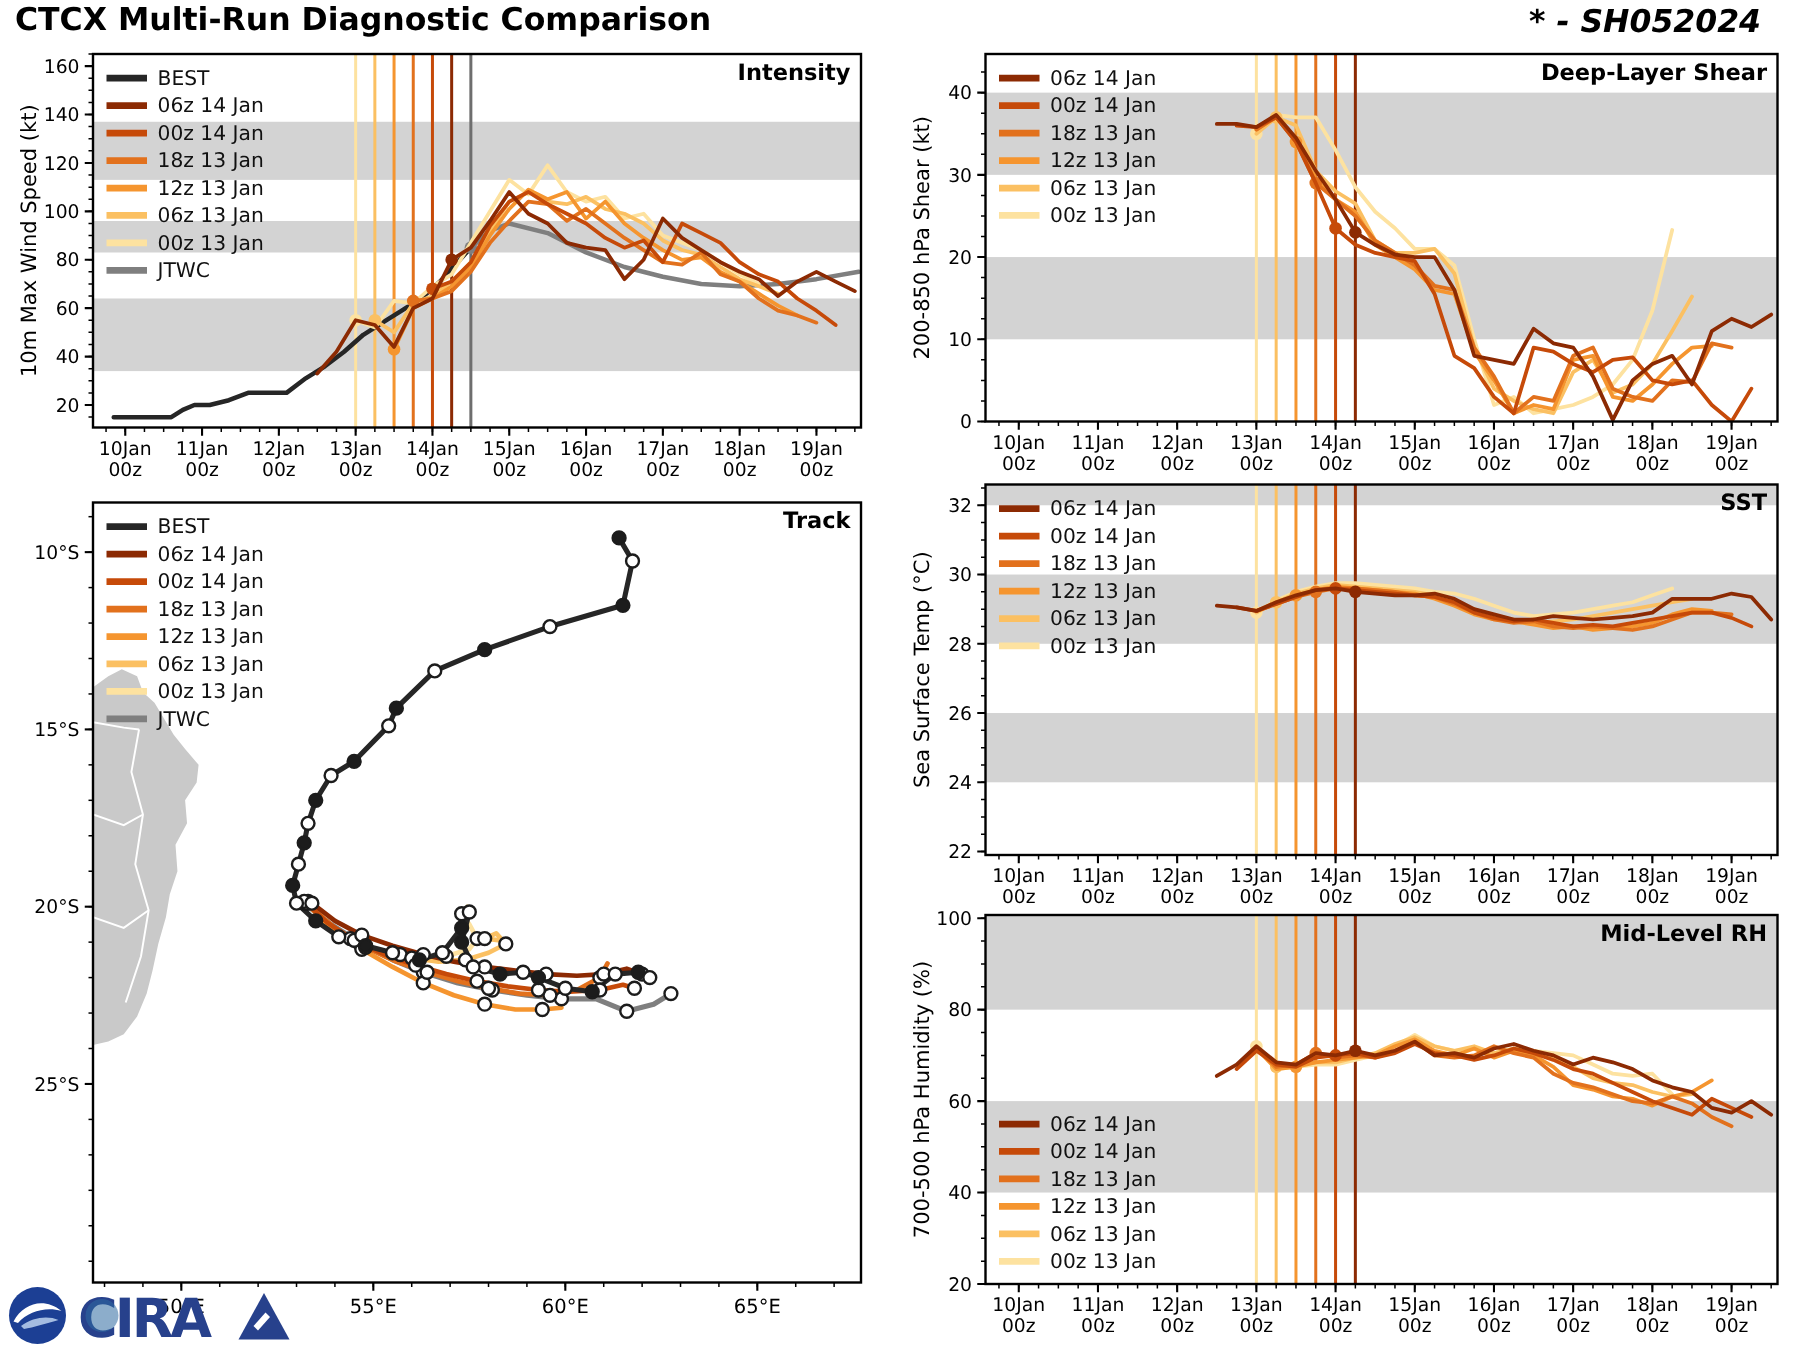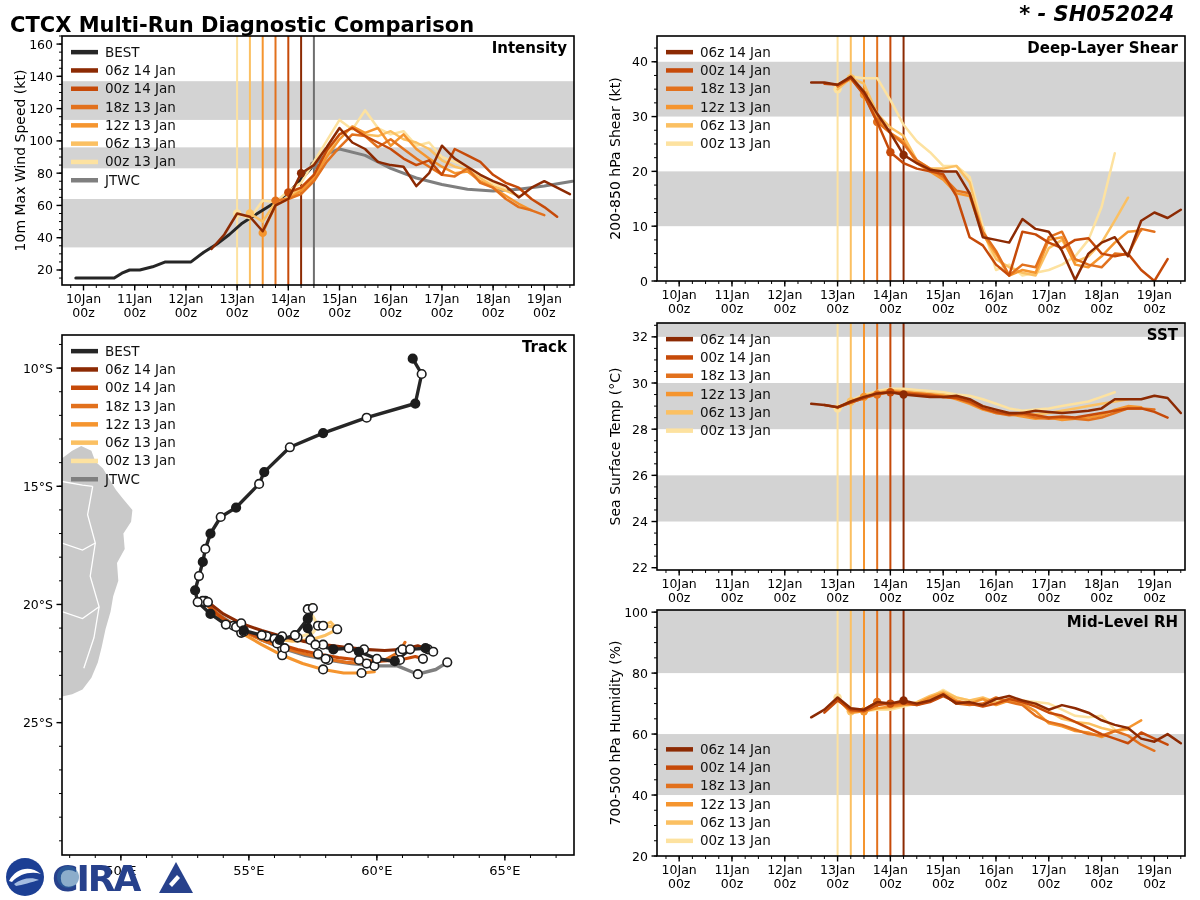--- a/index.html
+++ b/index.html
@@ -1,18 +1,18 @@
 <!DOCTYPE html>
 <html><head>
 <meta charset="utf-8">
 <style>
   html,body{margin:0;padding:0;background:#fff;}
   body{width:1200px;height:900px;position:relative;overflow:hidden;
        font-family:"DejaVu Sans","Liberation Sans",sans-serif;color:#000;}
-  .title-left{position:absolute;left:10px;top:13px;font-size:21px;font-weight:bold;}
+  .title-left{position:absolute;left:10px;top:1px;font-size:21px;font-weight:bold;}
   .title-right{position:absolute;right:26px;top:2px;font-size:21px;font-weight:bold;font-style:italic;}
   .panel{position:absolute;}
   .ylab{position:absolute;font-size:14px;text-align:center;transform:rotate(-90deg);
         transform-origin:left top;white-space:nowrap;}
   .footer{position:absolute;left:4px;top:854px;width:300px;height:46px;}
   svg text{font-family:"DejaVu Sans","Liberation Sans",sans-serif;}
 </style>
 </head>
 <body>
 

